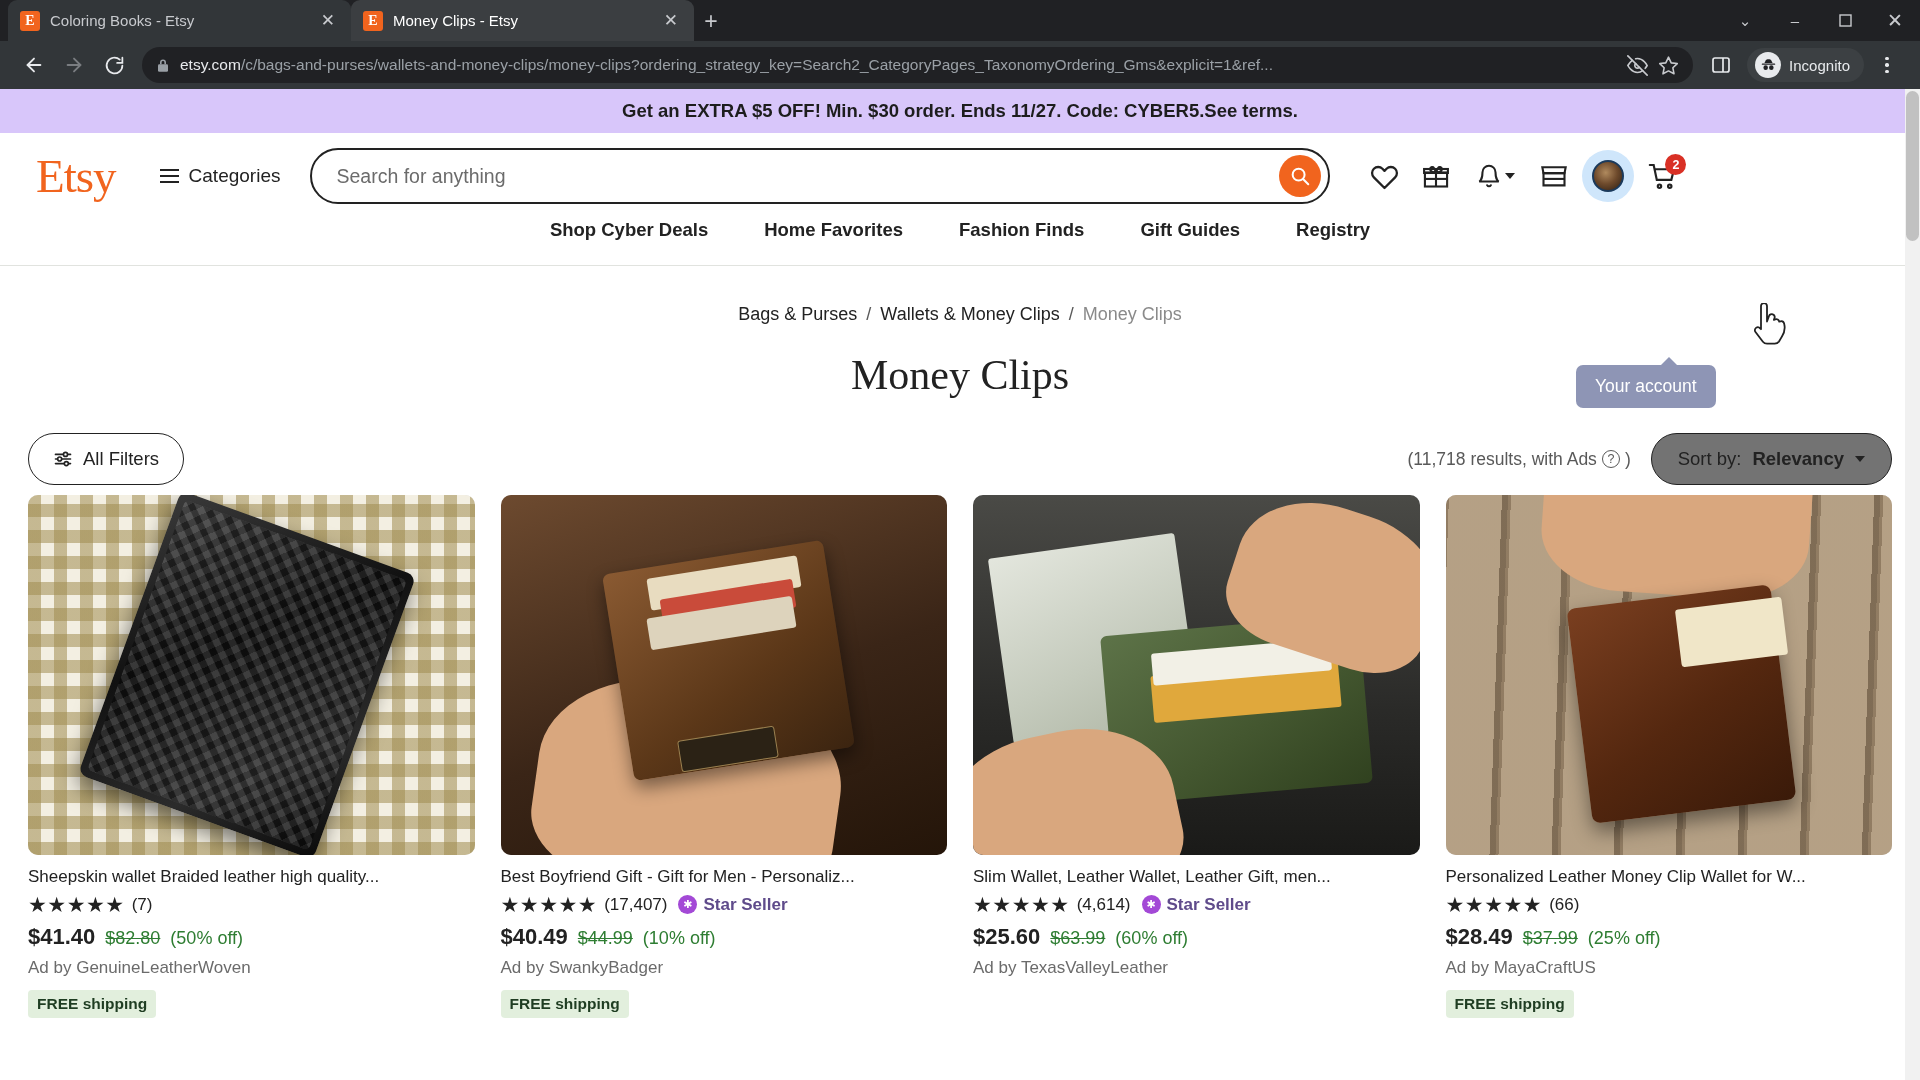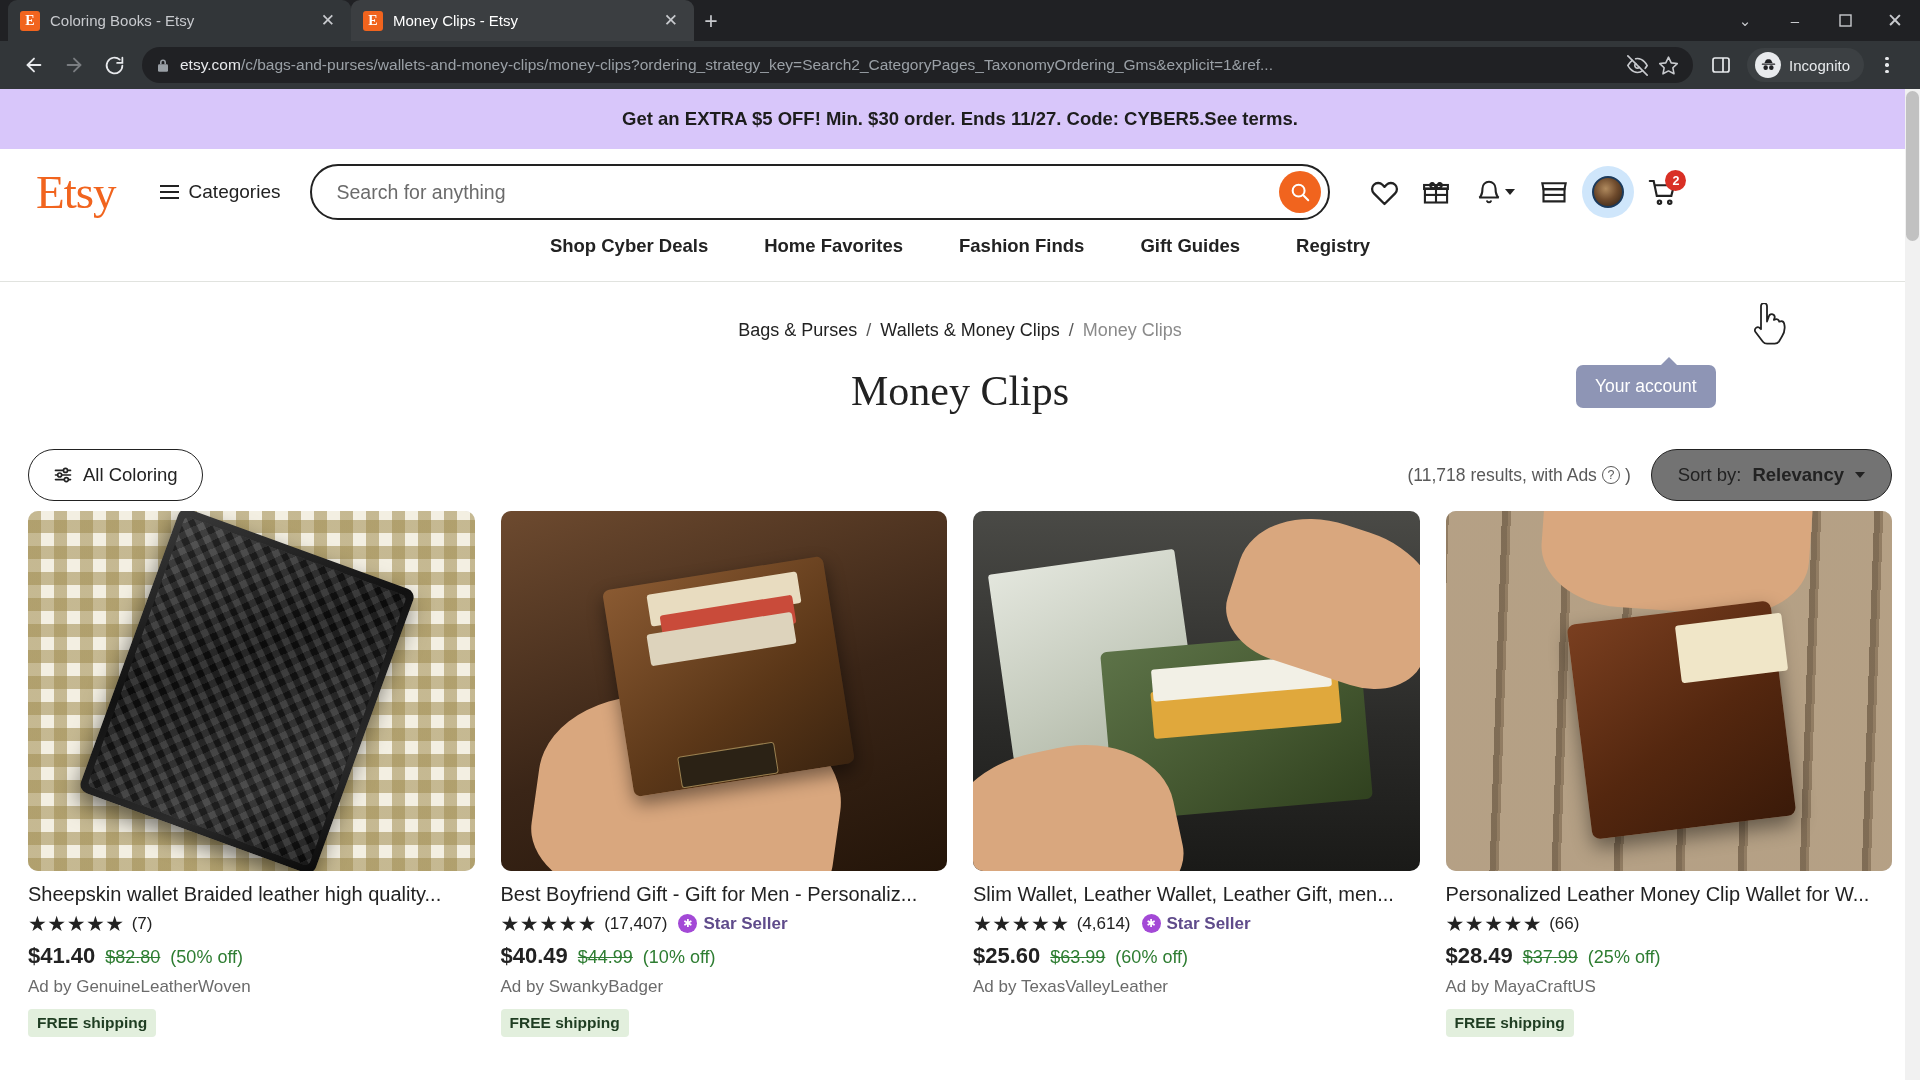--- a/index.html
+++ b/index.html
@@ -81,21 +81,21 @@
   .menu-dots {
     width: 34px; height: 36px; display: flex; flex-direction: column;
     align-items: center; justify-content: center; gap: 3px; margin-left: 2px;
   }
   .menu-dots i { width: 3.5px; height: 3.5px; border-radius: 50%; background: #e8eaed; display: block; }
 
   
   .page { flex: 1 1 auto; background: #fff; overflow: hidden; position: relative; }
 
   .promo-banner {
-    height: 60px; background: #d8c6fa; display: flex;
+    height: 44px; background: #d8c6fa; display: flex;
     align-items: center; justify-content: center;
     font-size: 18.5px; color: #1d1d1d; font-weight: 600;
   }
   .promo-banner .terms { }
 
   .etsy-header {
     height: 86px; display: flex; align-items: center;
     padding: 0 36px; gap: 0; background: #fff;
   }
   .etsy-logo {
@@ -203,21 +203,21 @@
   .grid {
     display: grid; grid-template-columns: repeat(4, 1fr);
     gap: 26px; padding: 4px 28px 0;
   }
   .card { display: flex; flex-direction: column; }
   .card-img {
     width: 100%; height: 360px; border-radius: 10px; overflow: hidden;
     position: relative; background: #ddd;
   }
   .card-title {
-    margin-top: 12px; font-size: 20px; color: #222;
+    margin-top: 12px; font-size: 17px; color: #222;
     white-space: nowrap; overflow: hidden; text-overflow: ellipsis;
   }
   .card-rating { display: flex; align-items: center; gap: 7px; margin-top: 7px; }
   .stars { color: #222; font-size: 21px; letter-spacing: 0.5px; line-height: 1; }
   .rating-count { font-size: 17px; color: #222; }
   .star-seller { display: flex; align-items: center; gap: 6px; margin-left: 4px; }
   .ss-badge {
     width: 19px; height: 19px; border-radius: 50%; background: #a349d6;
     display: flex; align-items: center; justify-content: center;
   }
@@ -492,21 +492,21 @@
     <div class="filters-row">
       <div class="all-filters">
         <svg width="20" height="20" viewBox="0 0 24 24" fill="none" stroke="#222" stroke-width="2" stroke-linecap="round">
           <line x1="3" y1="6.5" x2="21" y2="6.5"></line>
             <circle cx="15" cy="6.5" r="2.4" fill="#fff"></circle>
           <line x1="3" y1="12" x2="21" y2="12"></line>
             <circle cx="8" cy="12" r="2.4" fill="#fff"></circle>
           <line x1="3" y1="17.5" x2="21" y2="17.5"></line>
             <circle cx="16" cy="17.5" r="2.4" fill="#fff"></circle>
         </svg>
-        <span>All Coloring</span>
+        <span>All Filters</span>
       </div>
       <div class="right-controls">
         <span class="results-count">
           <span>(11,718 results, with Ads</span>
           <span class="qmark">?</span>
           <span>)</span>
         </span>
         <div class="sort-by">
           <span class="lbl">Sort by:</span>
           <span class="val">Relevancy</span>

